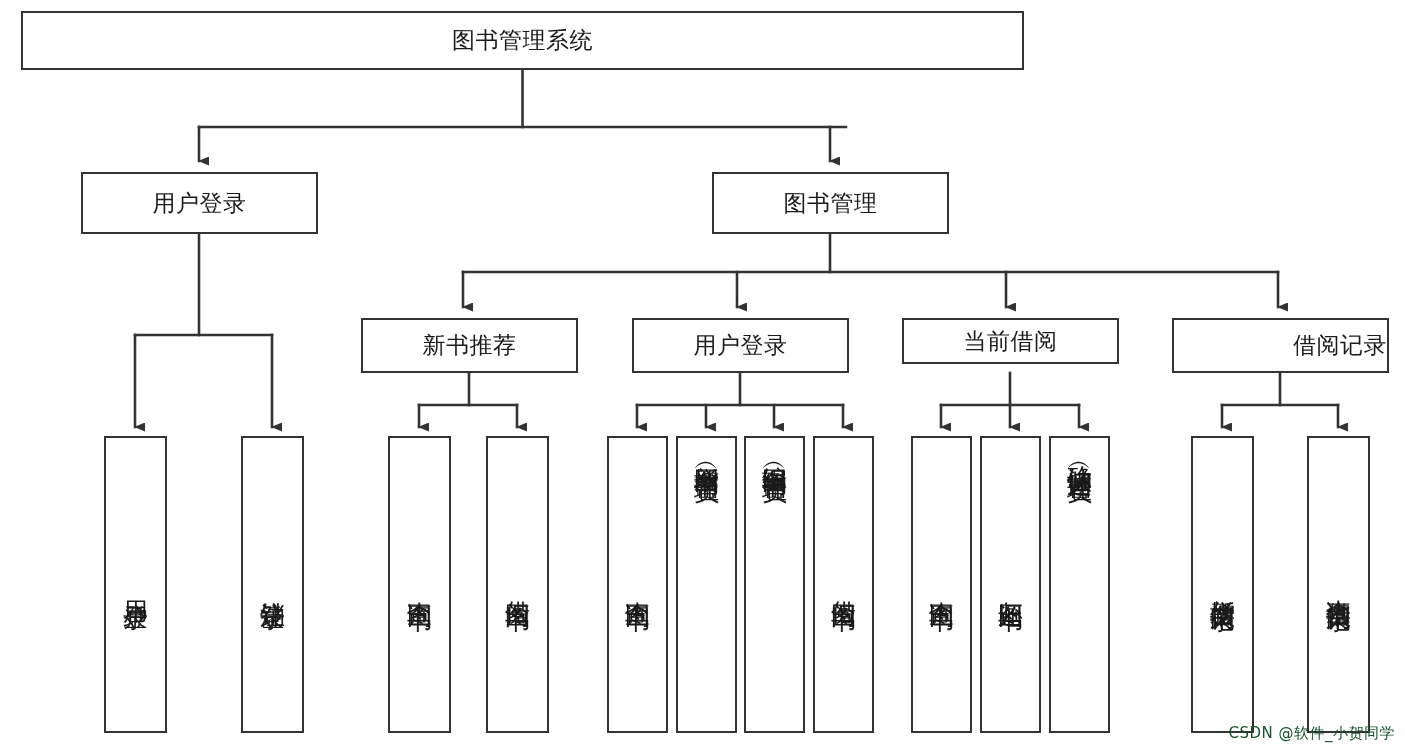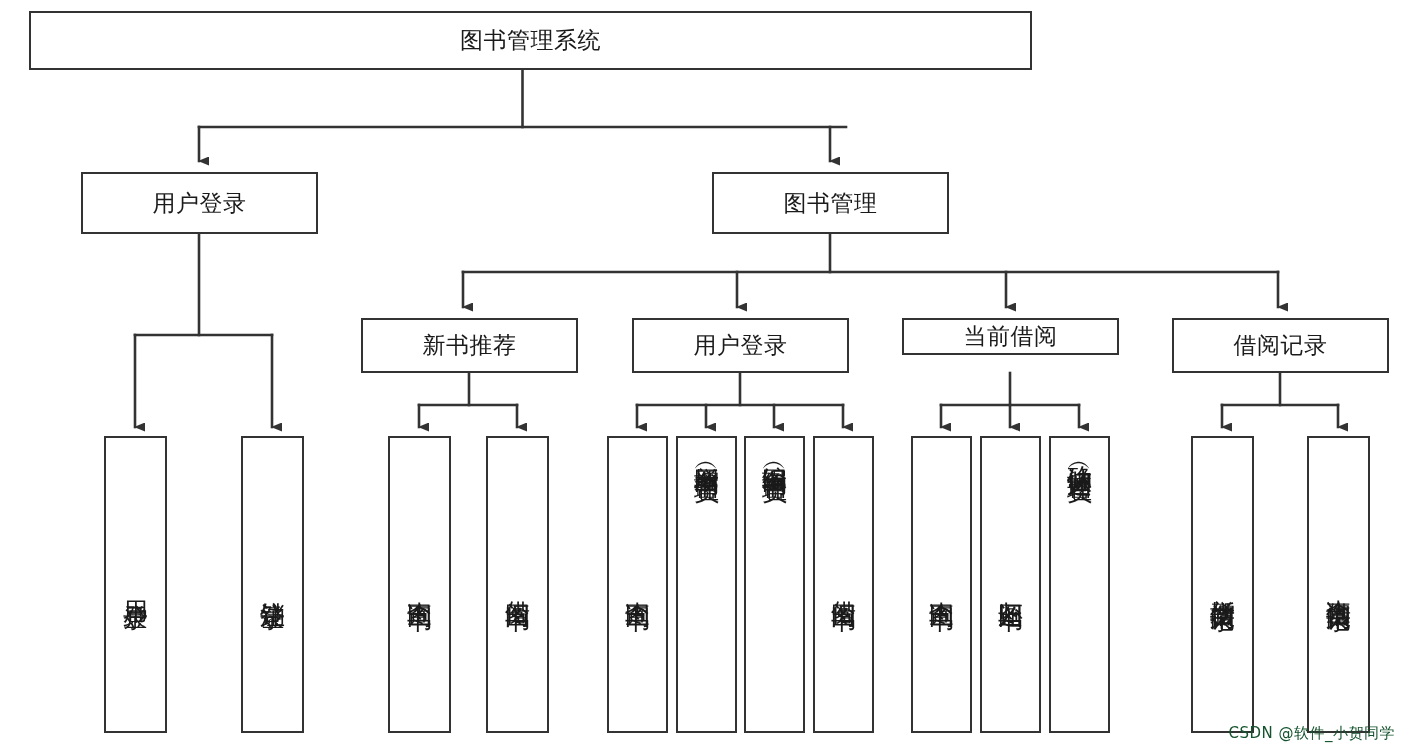--- a/index.html
+++ b/index.html
@@ -121,41 +121,41 @@
       <path d="M 1010 405 L 1010 427" marker-end="url(#arrowhead)"></path>
       <path d="M 1079 405 L 1079 427" marker-end="url(#arrowhead)"></path>
 
       <path d="M 1280 373 L 1280 405"></path>
       <path d="M 1222 405 L 1338 405"></path>
       <path d="M 1222 405 L 1222 427" marker-end="url(#arrowhead)"></path>
       <path d="M 1338 405 L 1338 427" marker-end="url(#arrowhead)"></path>
     </g>
   </svg>
 
-  <div class="node horizontal" style="left:29px; top:11px; width:1003px; height:59px;">
+  <div class="node horizontal" style="left:21px; top:11px; width:1003px; height:59px;">
     <span class="node-label">图书管理系统</span>
   </div>
 
   <div class="node horizontal" style="left:81px; top:172px; width:237px; height:62px;">
     <span class="node-label">用户登录</span>
   </div>
   <div class="node horizontal" style="left:361px; top:318px; width:217px; height:55px;">
     <span class="node-label">新书推荐</span>
   </div>
 
   <div class="node horizontal" style="left:712px; top:172px; width:237px; height:62px;">
     <span class="node-label">图书管理</span>
   </div>
   <div class="node horizontal" style="left:632px; top:318px; width:217px; height:55px;">
     <span class="node-label">用户登录</span>
   </div>
-  <div class="node horizontal" style="left:902px; top:318px; width:217px; height:37px;align-items:center;">
+  <div class="node horizontal" style="left:902px; top:318px; width:217px; height:46px;align-items:center;">
     <span class="node-label">当前借阅</span>
   </div>
-  <div class="node horizontal" style="left:1172px; top:318px; width:217px; height:55px;">
+  <div class="node horizontal" style="left:1172px; top:318px; width:217px; height:55px;justify-content:flex-end;">
     <span class="node-label">借阅记录</span>
   </div>
 
   <div class="node vertical align-middle" style="left:104px; top:436px; width:63px; height:297px;">
     <span class="node-label">用户登录</span>
   </div>
   <div class="node vertical align-middle" style="left:241px; top:436px; width:63px; height:297px;">
     <span class="node-label">注销登录</span>
   </div>
 

